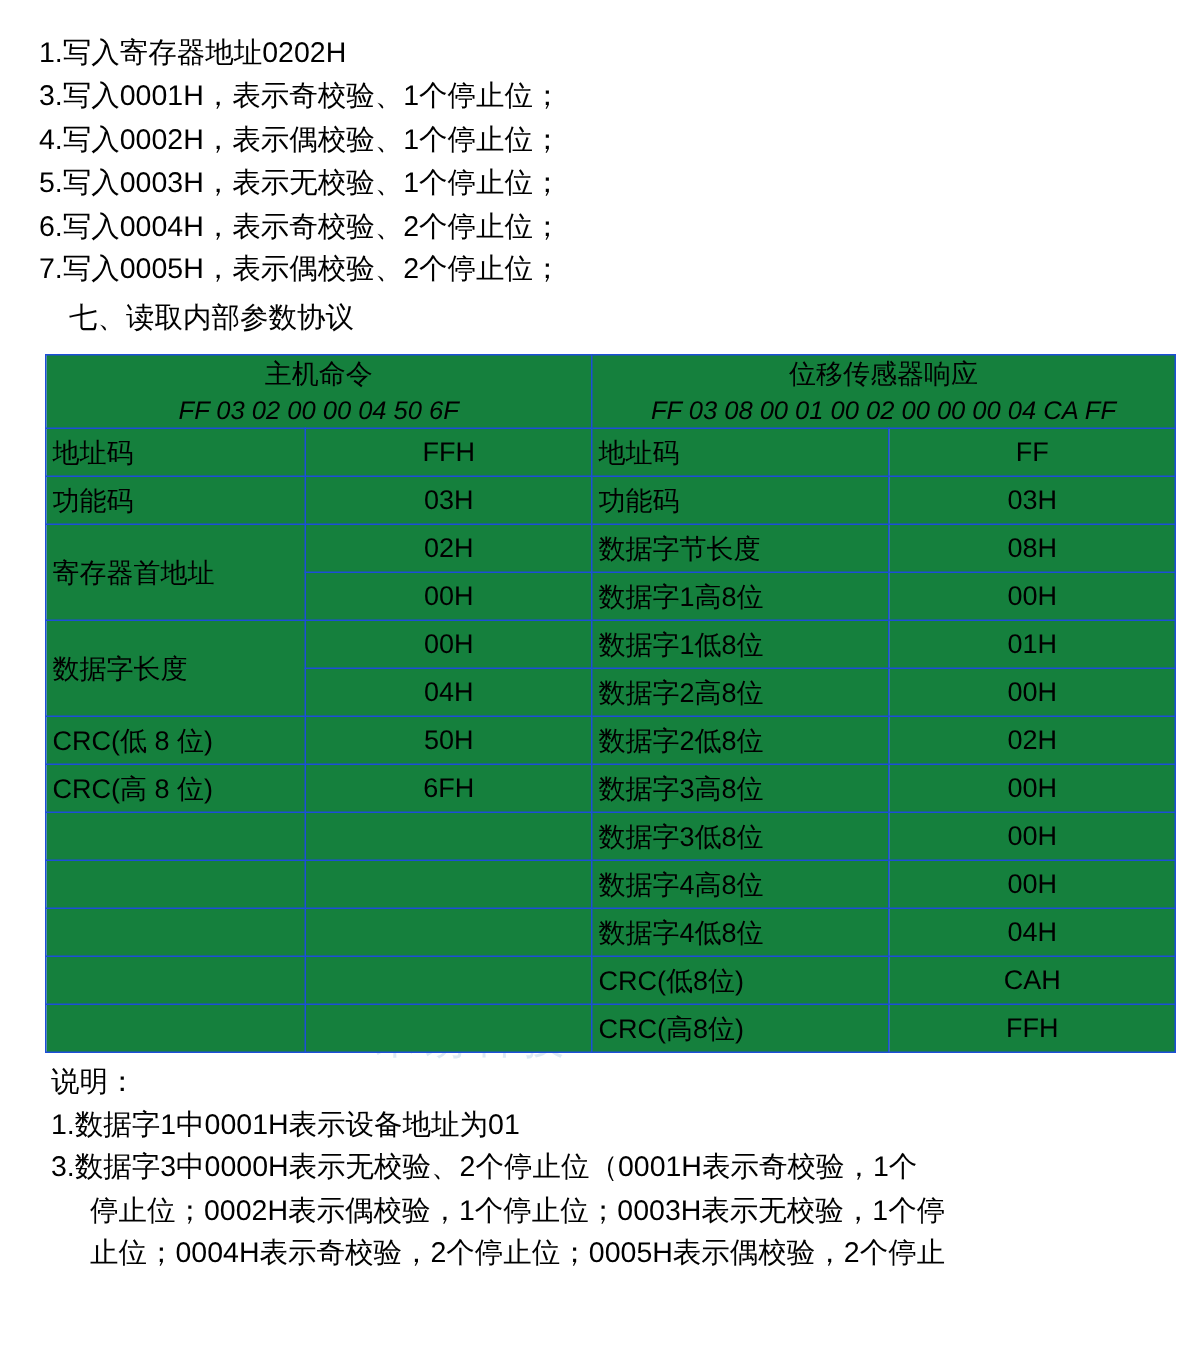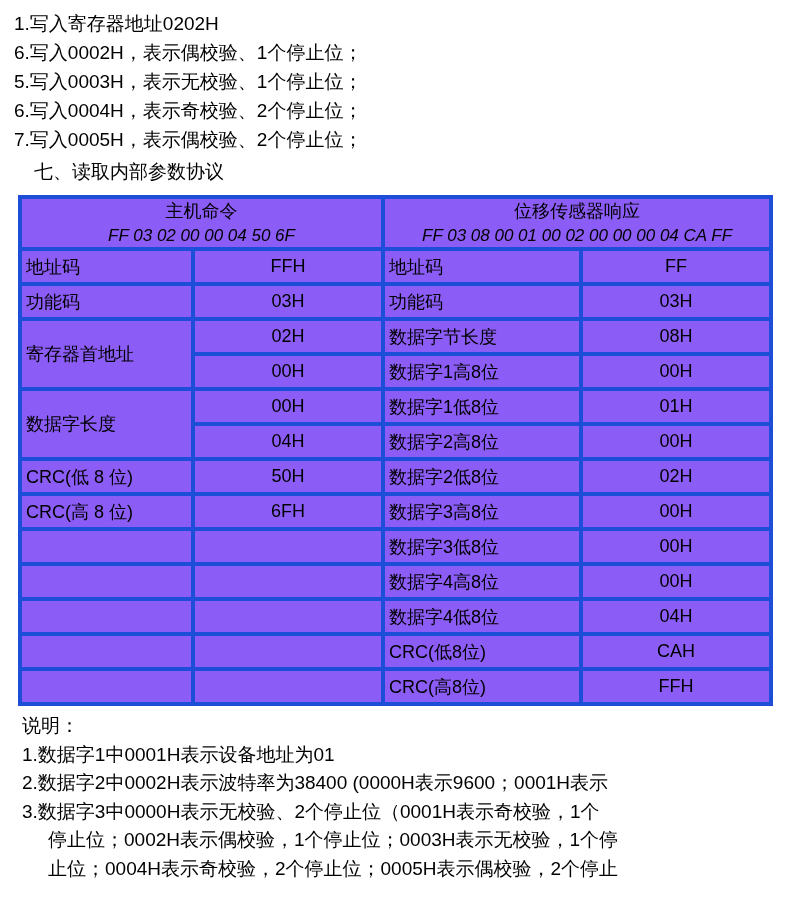--- a/index.html
+++ b/index.html
@@ -12,21 +12,21 @@
     height: 905px;
     font-family: "Liberation Sans", "DejaVu Sans", sans-serif;
     color: #000000;
     position: relative;
     overflow: hidden;
   }
   .page {
     position: relative;
     width: 790px;
     height: 791px;
-    padding: 0;
+    padding: 12px;
     box-sizing: border-box;
   }
 
   
   .watermark {
     position: absolute;
     left: 0;
     top: 430px;
     width: 790px;
     height: 400px;
@@ -86,26 +86,26 @@
   }
 
   
   table.proto {
     border-collapse: collapse;
     margin: 2px 14px 0 18px;
     width: 754px;
     table-layout: fixed;
   }
   table.proto td {
-    border: 4px solid #1d4ed8;
+    border: 1px solid #1d4ed8;
     font-size: 18px;
     height: 31px;
     padding: 0 4px;
     vertical-align: middle;
-    background: #8b5cf6;
+    background: #15803d;
   }
   .c1 { width: 173px; }
   .c2 { width: 190px; }
   .c3 { width: 198px; }
   .c4 { width: 190px; }
 
   td.hdr {
     background: #e8e8e8;
     text-align: center;
     height: 54px;
@@ -155,21 +155,22 @@
     <svg class="wm-red" viewBox="0 0 150 120">
       <path d="M10 110 C30 20 70 5 95 30 C115 50 100 85 70 95 C50 102 30 100 10 110 Z" fill="#e8b9bd"></path>
       <path d="M60 100 C80 40 110 20 140 40 C150 55 130 90 100 100 Z" fill="#edc7cb"></path>
     </svg>
   </div>
 
   <div class="content">
 
     <div class="intro">
       <div>1.写入寄存器地址0202H</div>
-      <div>6.写入0002H，表示偶校验、1个停止位；</div>
+      <div>3.写入0001H，表示奇校验、1个停止位；</div>
+      <div>4.写入0002H，表示偶校验、1个停止位；</div>
       <div>5.写入0003H，表示无校验、1个停止位；</div>
       <div>6.写入0004H，表示奇校验、2个停止位；</div>
       <div>7.写入0005H，表示偶校验、2个停止位；</div>
     </div>
 
     <div class="section-head">七、读取内部参数协议</div>
 
     <table class="proto">
       <colgroup>
         <col class="c1">
@@ -276,21 +277,20 @@
           <td class="empty"></td>
           <td class="lbl">CRC(高8位)</td>
           <td class="val">FFH</td>
         </tr>
       </tbody>
     </table>
 
     <div class="notes">
       <span class="nrow">说明：</span>
       <span class="nrow hang">1.数据字1中0001H表示设备地址为01</span>
-      <span class="nrow hang">2.数据字2中0002H表示波特率为38400 (0000H表示9600；0001H表示</span>
       <span class="nrow hang">3.数据字3中0000H表示无校验、2个停止位（0001H表示奇校验，1个</span>
       <span class="nrow cont">停止位；0002H表示偶校验，1个停止位；0003H表示无校验，1个停</span>
       <span class="nrow cont">止位；0004H表示奇校验，2个停止位；0005H表示偶校验，2个停止</span>
 
     </div>
 
   </div>
 </div>
 
 </body></html>

